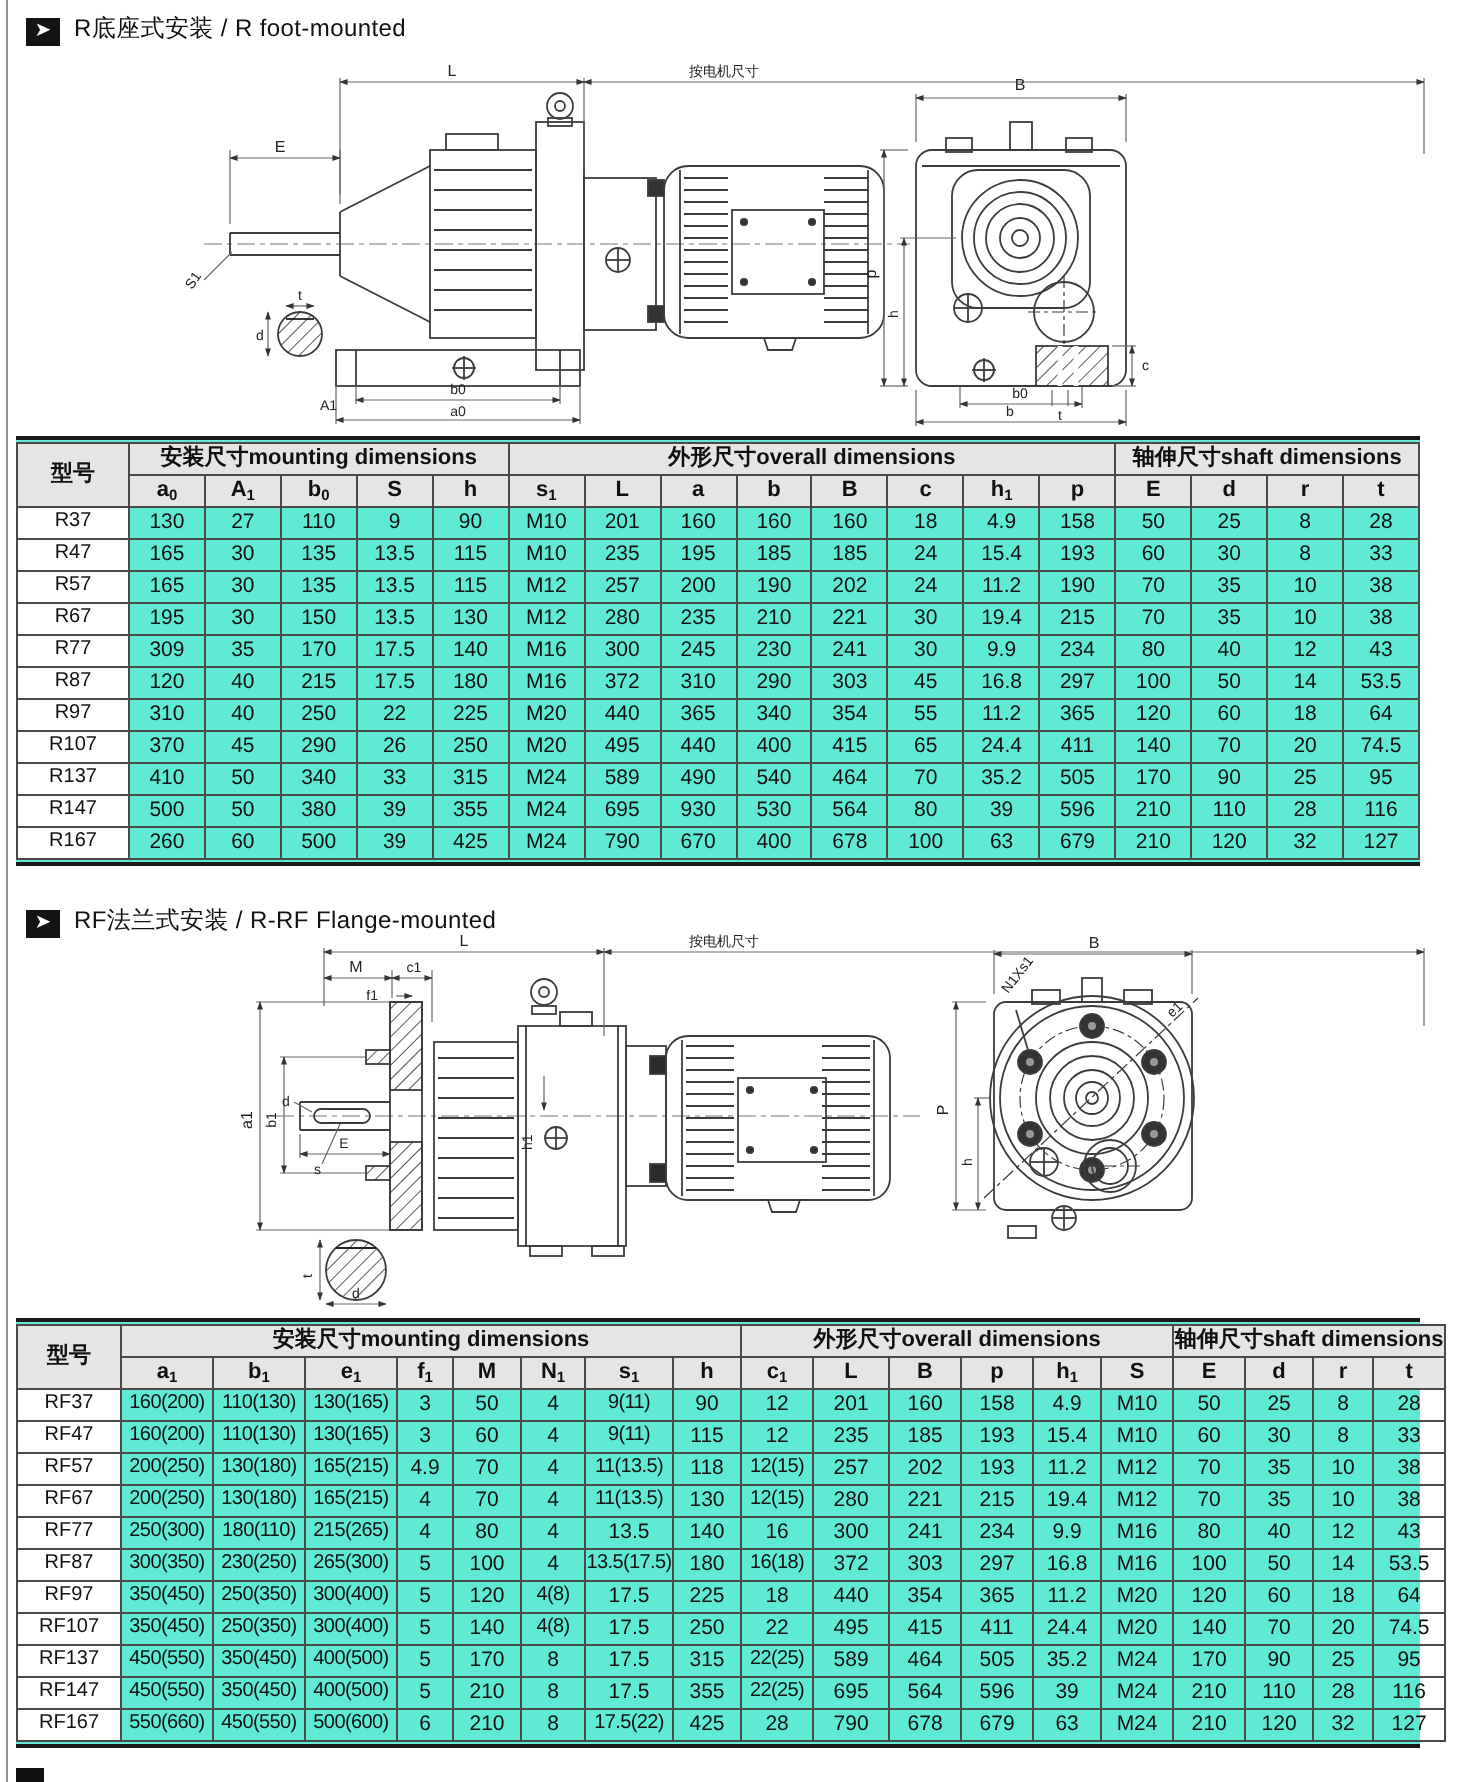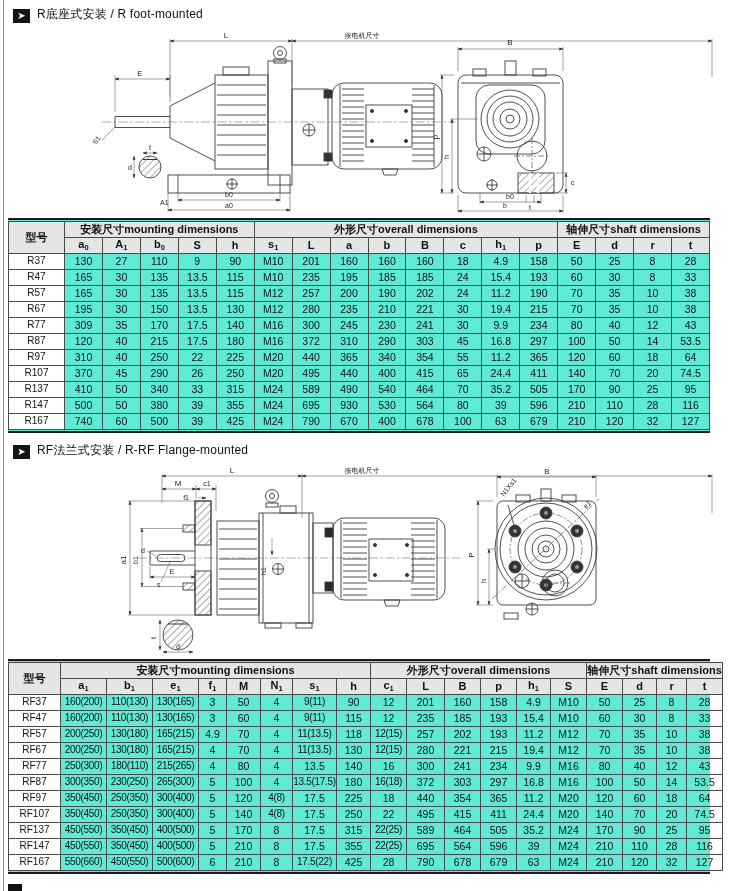--- a/index.html
+++ b/index.html
@@ -401,21 +401,21 @@
           <td>80</td>
           <td>39</td>
           <td>596</td>
           <td>210</td>
           <td>110</td>
           <td>28</td>
           <td>116</td>
         </tr>
         <tr>
           <th>R167</th>
-          <td>740</td>
+          <td>260</td>
           <td>60</td>
           <td>500</td>
           <td>39</td>
           <td>425</td>
           <td>M24</td>
           <td>790</td>
           <td>670</td>
           <td>400</td>
           <td>678</td>
           <td>100</td>
@@ -423,21 +423,21 @@
           <td>679</td>
           <td>210</td>
           <td>120</td>
           <td>32</td>
           <td>127</td>
         </tr>
       </tbody>
     </table>
 </div>
 
-<div class="section-header" style="top:442px">
+<div class="section-header" style="top:452px">
   <span class="marker"></span>
   <span>RF法兰式安装 / R-RF Flange-mounted</span>
 </div>
 
 <svg id="d2" style="left:10px;top:463px" width="712" height="192" viewBox="0 0 712 192">
   <defs>
     <pattern id="hatchB" width="5" height="5" patternTransform="rotate(45)" patternUnits="userSpaceOnUse">
       <line x1="0" y1="0" x2="0" y2="5" stroke="#555" stroke-width="1"></line>
     </pattern>
     <marker id="arB" viewBox="0 0 10 10" refX="9" refY="5" markerWidth="7" markerHeight="7" orient="auto-start-reverse">

